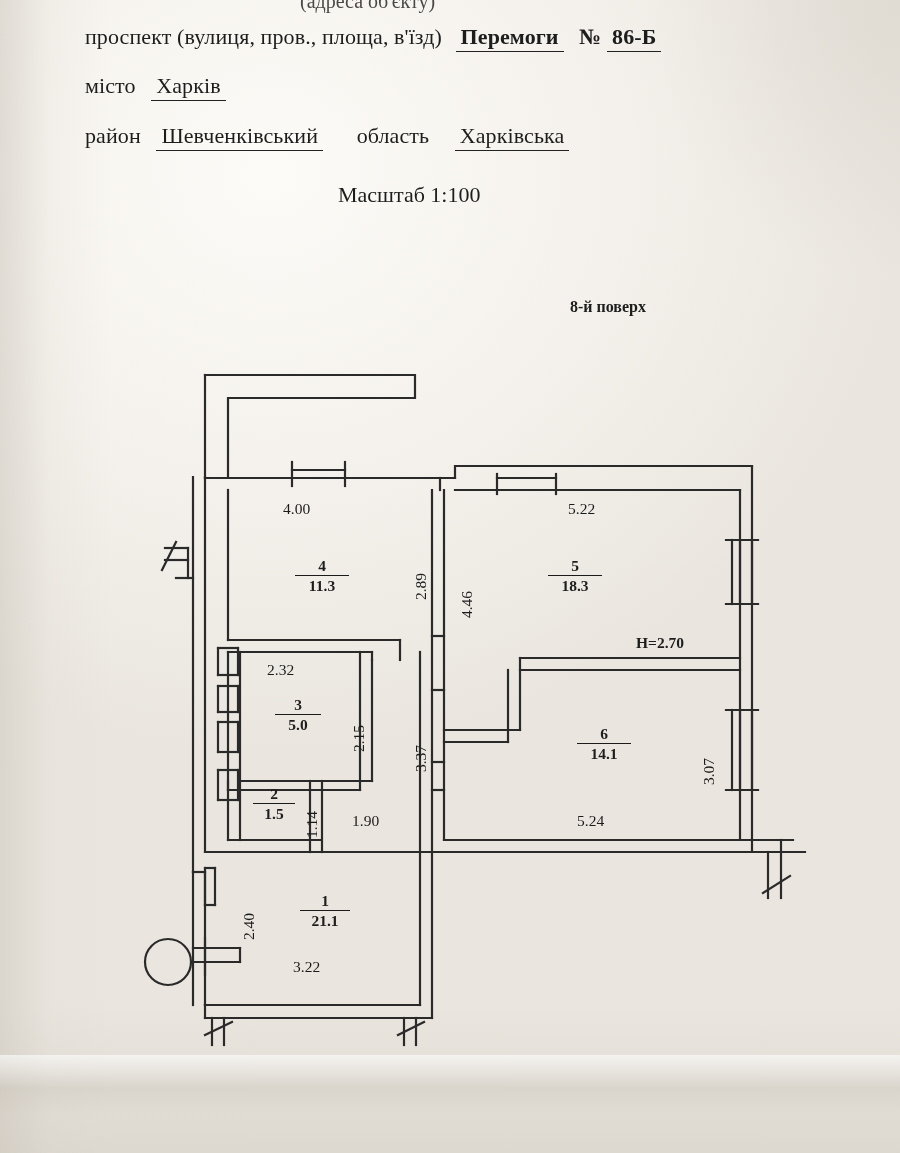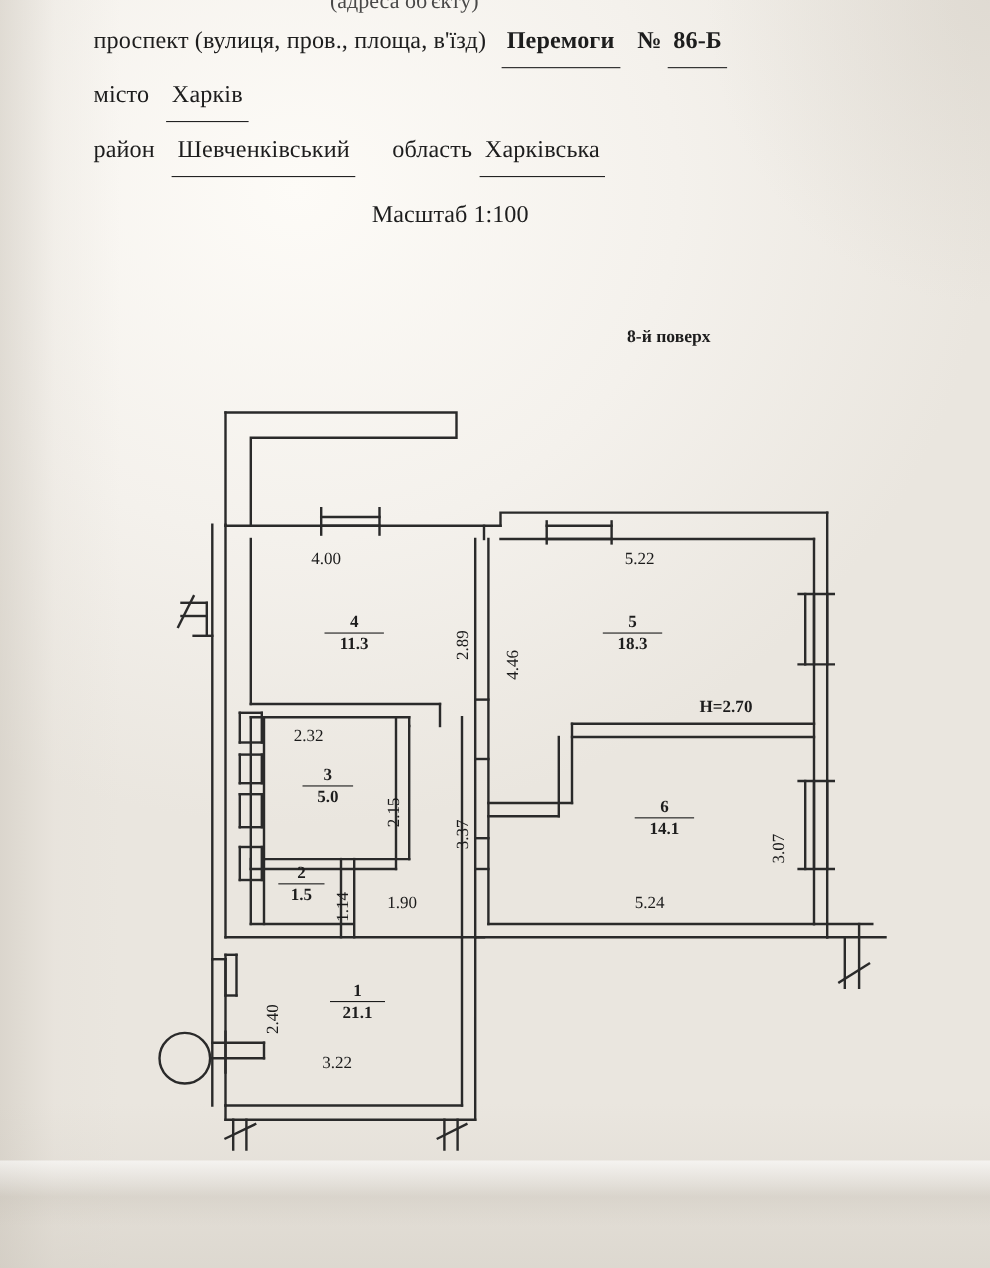--- a/index.html
+++ b/index.html
@@ -63,21 +63,21 @@
   .cut-top {
     position: absolute;
     left: 300px; top: -10px;
     font-size: 20px;
     color: #2b2b2b;
     opacity: 0.85;
   }
   .ul {
     display: inline-block;
     border-bottom: 1.6px solid #222;
-    padding: 0 5px 11px 5px;
+    padding: 0 5px 1px 5px;
   }
   .bold { font-weight: bold; }
   .scale-line {
     position: absolute;
     left: 338px; top: 182px;
     font-size: 22px;
     text-align: center;
   }
   .floor-line {
     position: absolute;
@@ -149,21 +149,21 @@
 
   <div class="hline" style="left:85px; top:73px;">
     <span>місто</span>
     <span class="ul" style="margin-left:10px;">Харків</span>
   </div>
 
   <div class="hline" style="left:85px; top:123px;">
     <span>район</span>
     <span class="ul" style="margin-left:10px;font-family:Liberation Serif, serif;">Шевченківський</span>
     <span style="margin-left:28px;">область</span>
-    <span class="ul" style="margin-left:1px;">Харківська</span>
+    <span class="ul" style="margin-left:20px;">Харківська</span>
   </div>
 
   <div class="scale-line">Масштаб 1:100</div>
   <div class="floor-line">8-й поверх</div>
 </div>
 
 <svg class="plan" width="900" height="1153" viewBox="0 0 900 1153">
   <g fill="none" stroke="#2a2a2a" stroke-width="2.2" stroke-linecap="square">
 
     <path d="M205,375 L415,375 L415,398 L228,398 L228,478"></path>

